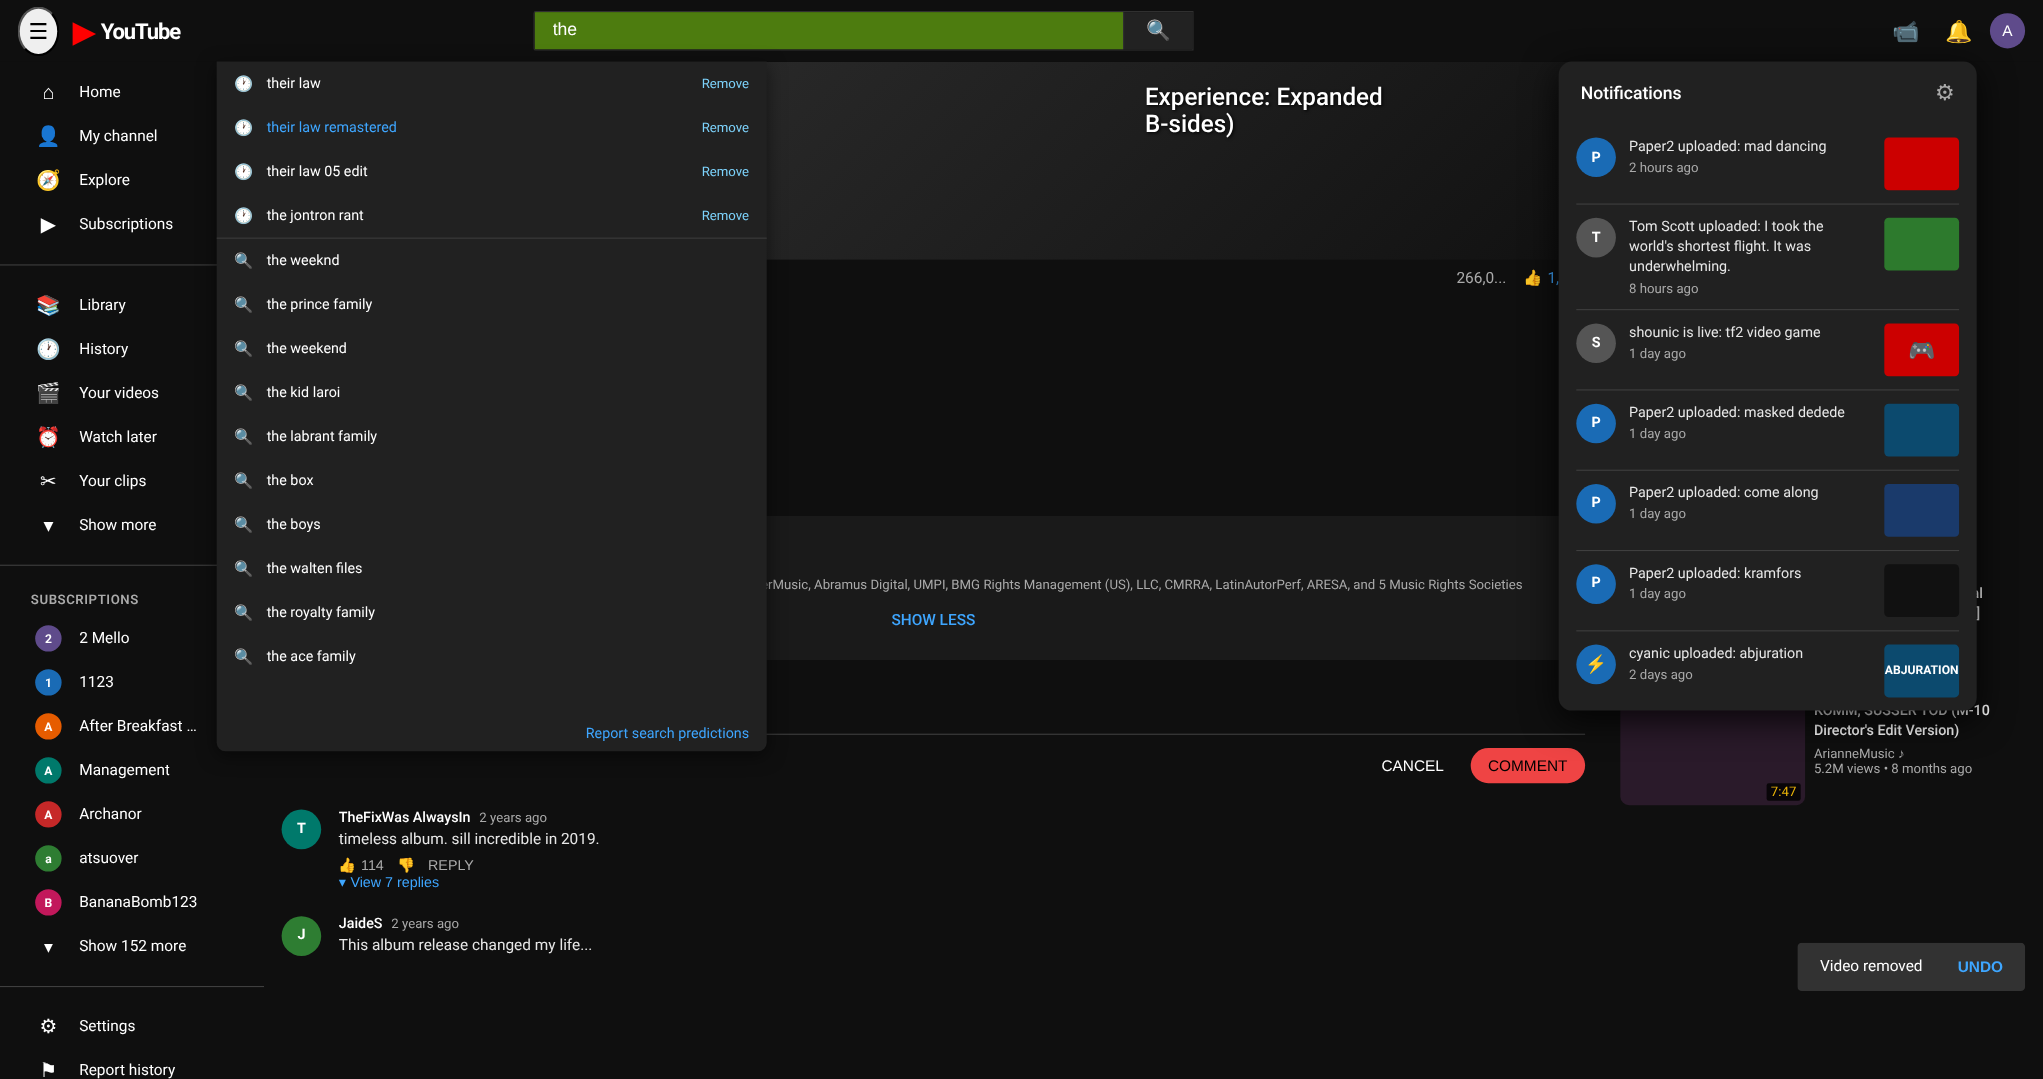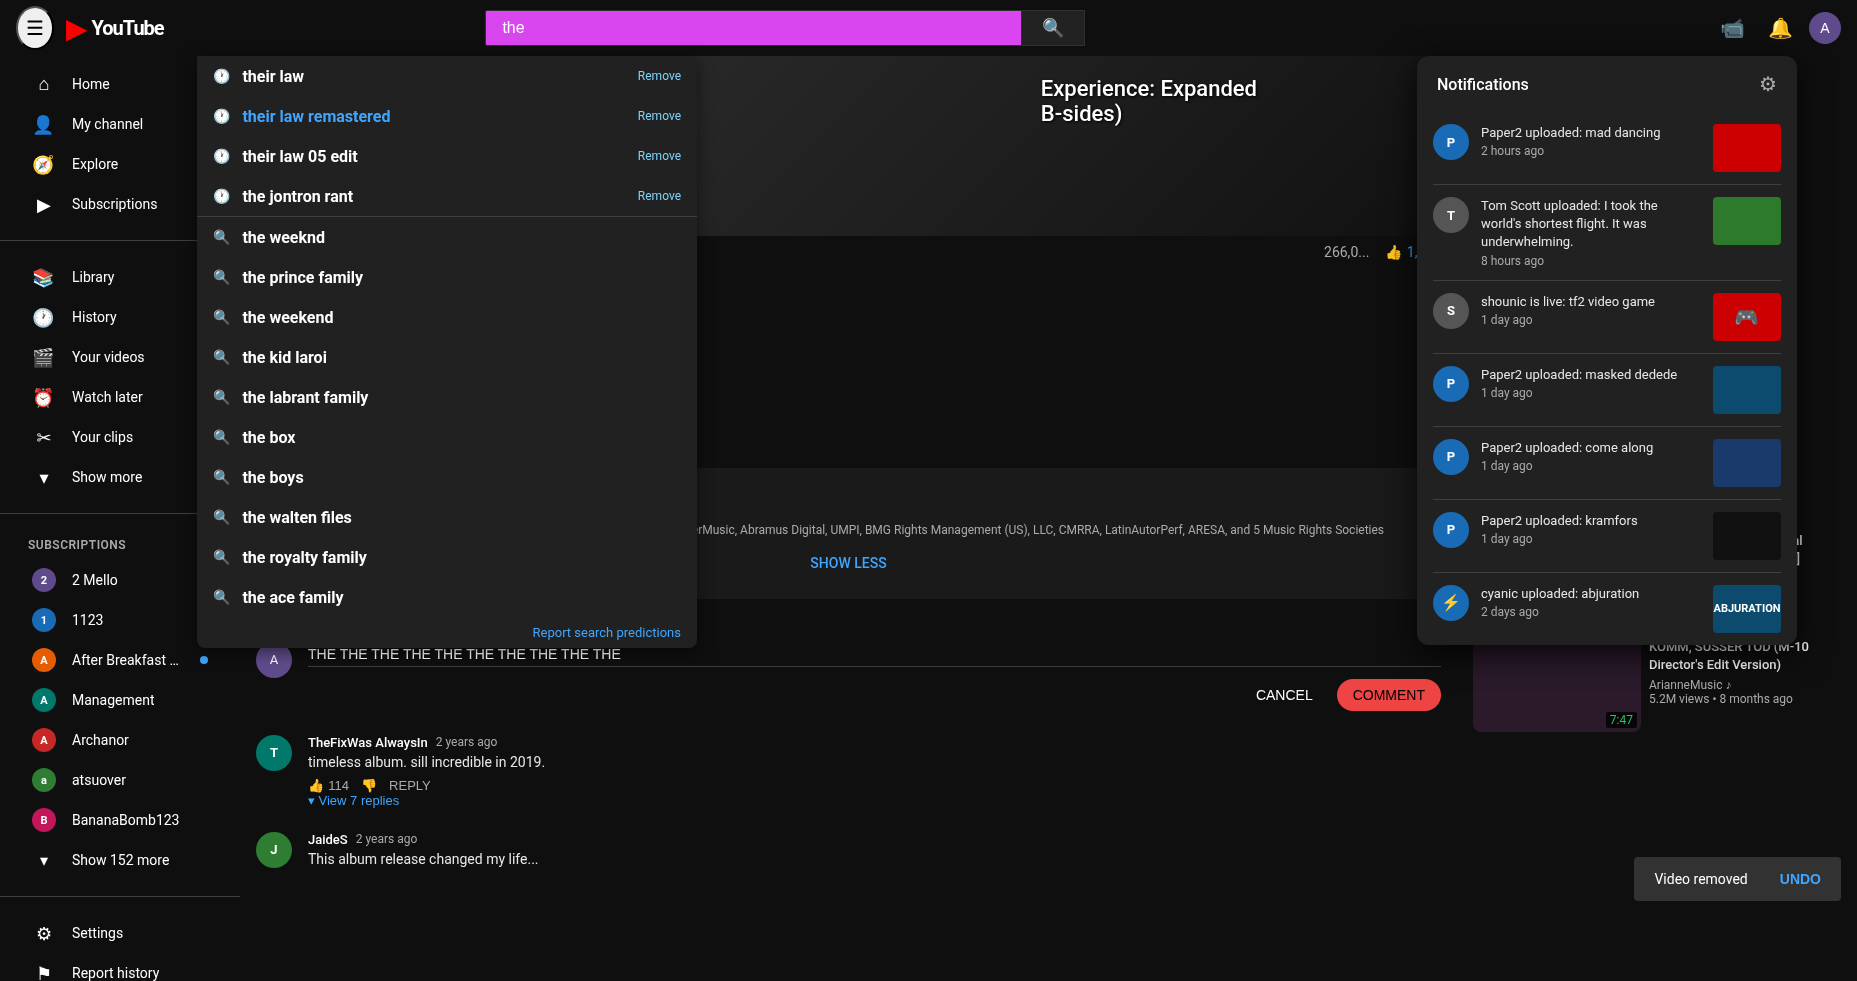--- a/index.html
+++ b/index.html
@@ -46,21 +46,21 @@
     .hamburger { font-size: 20px; cursor: pointer; padding: 8px; border-radius: 50%; }
     .yt-logo { display: flex; align-items: center; gap: 4px; text-decoration: none; }
     .yt-icon { color: #ff0000; font-size: 28px; }
     .yt-text { color: #fff; font-size: 20px; font-weight: 700; letter-spacing: -1px; }
     .header-center { flex: 1; display: flex; align-items: center; max-width: 600px; margin: 0 auto; }
     .search-bar {
       display: flex; flex: 1; border: 1px solid #303030; border-radius: 2px 0 0 2px;
       overflow: hidden;
     }
     .search-input {
-      flex: 1; background: #d946ef; border: none; color: #fff;
+      flex: 1; background: #4d7c0f; border: none; color: #fff;
       font-size: 16px; padding: 8px 16px; outline: none;
     }
     .search-btn {
       background: #222; border: none; border-left: 1px solid #303030;
       padding: 0 20px; cursor: pointer; color: #aaa; font-size: 18px;
     }
     .header-right { display: flex; align-items: center; gap: 8px; margin-left: auto; }
     .header-icon-btn {
       background: none; border: none; color: #fff; cursor: pointer;
       font-size: 20px; padding: 8px; border-radius: 50%; width: 40px; height: 40px;
@@ -76,26 +76,26 @@
       position: fixed; top: 56px; left: 197px; width: 500px;
       background: #212121; border-radius: 0 0 8px 8px;
       z-index: 300; box-shadow: 0 4px 16px rgba(0,0,0,0.5);
     }
     .search-suggestion {
       display: flex; align-items: center; justify-content: space-between;
       padding: 8px 16px; cursor: pointer; height: 40px;
     }
     .suggestion-left { display: flex; align-items: center; gap: 12px; }
     .suggestion-icon { color: #aaa; font-size: 14px; }
-    .suggestion-text { font-size: 16px; color: #fff; font-weight: bold; }
+    .suggestion-text { font-size: 13px; color: #fff; }
     .suggestion-text.highlighted { color: #3ea6ff; }
     .remove-btn { color: #7dd3fc; font-size: 12px; cursor: pointer; margin-left: 25px; }
     .suggestion-divider { border: none; border-top: 1px solid #3d3d3d; }
     .report-predictions {
-      text-align: right; padding: 8px 16px; font-size: 13px; color: #3ea6ff; cursor: pointer;
+      text-align: right; padding: 8px 16px; font-size: 13px; color: #3ea6ff; cursor: pointer; margin-top: 35px;
     }
     .comments-header { display: flex; align-items: center; gap: 24px; margin-bottom: 24px; }
     .comments-count { font-size: 16px; font-weight: 500; }
     .sort-btn { display: flex; align-items: center; gap: 8px; color: #fff; background: none; border: none; cursor: pointer; font-size: 14px; font-weight: 500; }
     .comment-input-row { display: flex; gap: 16px; margin-bottom: 24px; align-items: flex-start; }
     .comment-avatar {
       width: 36px; height: 36px; border-radius: 50%; background: #5f4b8b;
       flex-shrink: 0; display: flex; align-items: center; justify-content: center; font-size: 13px;
     }
     .comment-input-area { flex: 1; }
@@ -170,21 +170,21 @@
       position: fixed; right: 0; top: 56px; width: 400px;
       background: #0f0f0f; padding: 16px; overflow-y: auto; height: calc(100vh - 56px);
     }
     .rec-item { display: flex; gap: 8px; margin-bottom: 12px; cursor: pointer; }
     .rec-thumb {
       width: 168px; height: 94px; background: #333; border-radius: 8px;
       flex-shrink: 0; position: relative; overflow: hidden;
     }
     .rec-duration {
       position: absolute; bottom: 4px; right: 4px; background: rgba(0,0,0,0.8);
-      color: #22c55e; font-size: 12px; padding: 1px 4px; border-radius: 2px;
+      color: #eab308; font-size: 12px; padding: 1px 4px; border-radius: 2px;
     }
     .rec-info { flex: 1; }
     .rec-title { font-size: 13px; font-weight: 500; line-height: 1.4; margin-bottom: 4px; display: -webkit-box; -webkit-line-clamp: 2; -webkit-box-orient: vertical; overflow: hidden; }
     .rec-channel { font-size: 12px; color: #aaa; }
     .rec-meta { font-size: 12px; color: #aaa; }
 
     
     #video-removed-toast {
       position: fixed; bottom: 80px; right: 16px;
       background: #323232; color: #fff; padding: 14px 20px;

